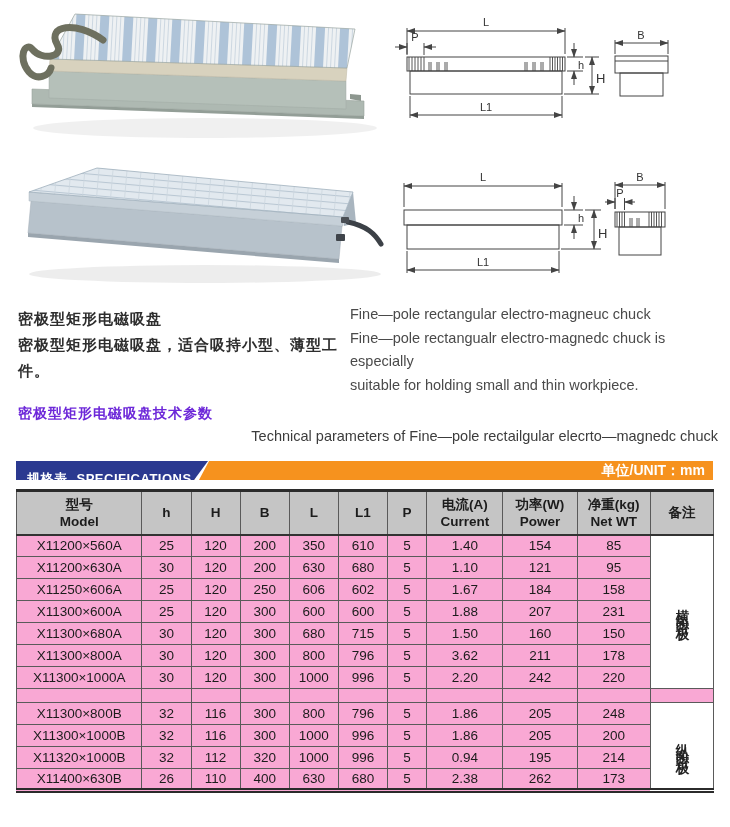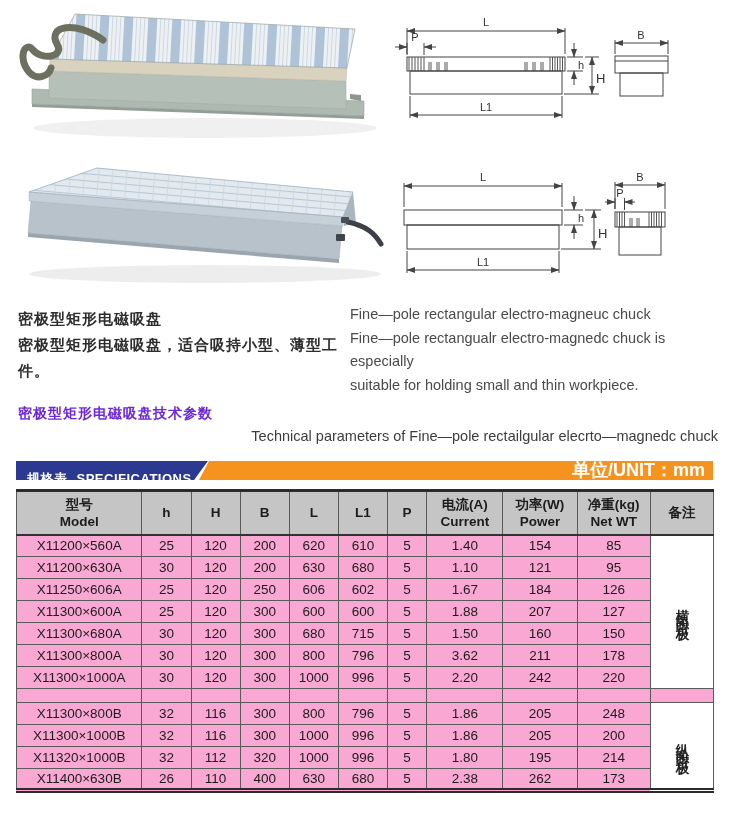--- a/index.html
+++ b/index.html
@@ -16,21 +16,21 @@
   .tech-cn{font-size:14px;font-weight:700;color:#6d28d9;letter-spacing:1px;}
   .tech-en{font-size:14.5px;color:#3c3c3c;margin-top:5px;text-align:right;}
 
   
   .spec-bar{left:16px;top:461px;width:697px;height:19px;background:var(--orange);}
   .spec-blue{position:absolute;left:0;top:0;height:19px;width:192px;background:var(--blue);
     clip-path:polygon(0 0,192px 0,178px 19px,0 19px);}
   .spec-slash{position:absolute;left:183px;top:-1px;height:21px;width:5px;background:#fff;transform:skewX(-28deg);}
   .spec-left{position:absolute;left:11px;top:8px;height:19px;line-height:19px;color:#fff;font-weight:700;font-size:13px;letter-spacing:.5px;}
   .spec-left span{margin-right:9px;}
-  .spec-right{position:absolute;right:8px;top:0;height:19px;line-height:19px;color:#fff;font-weight:700;font-size:18px;}
+  .spec-right{position:absolute;right:8px;top:0;height:19px;line-height:19px;color:#fff;font-weight:700;font-size:14px;}
 
   
   .spec-table{border-collapse:collapse;table-layout:fixed;width:698px;color:#1c1c1c;
     border-top:3px solid #2b2b2b;border-bottom:5px double #2b2b2b;background:#f9a8d4;}
   .spec-table th,.spec-table td{border:1px solid #5a5a5a;text-align:center;vertical-align:middle;padding:0;}
   .spec-table thead th{background:var(--header-bg);height:44px;font-size:13.5px;font-weight:700;border-bottom:2px solid #333;line-height:17px;}
   .spec-table tbody td{height:22px;font-size:13.5px;}
   .spec-table .spacer-row td{height:14px;}
   .remark-cell{background:#fff;}
   .vertical-text{writing-mode:vertical-rl;letter-spacing:6px;font-size:13.5px;font-weight:600;color:#222;}
@@ -267,21 +267,21 @@
             <div>备注</div>
           </th>
       </tr>
     </thead>
     <tbody>
         <tr>
           <td>X11200×560A</td>
           <td>25</td>
           <td>120</td>
           <td>200</td>
-          <td>620</td>
+          <td>350</td>
           <td>610</td>
           <td>5</td>
           <td>1.40</td>
           <td>154</td>
           <td>85</td>
           <td rowspan="7" class="remark-cell"><span class="vertical-text">横向密极</span></td>
         </tr>
         <tr>
           <td>X11200×630A</td>
           <td>30</td>
@@ -297,33 +297,33 @@
         <tr>
           <td>X11250×606A</td>
           <td>25</td>
           <td>120</td>
           <td>250</td>
           <td>606</td>
           <td>602</td>
           <td>5</td>
           <td>1.67</td>
           <td>184</td>
-          <td>126</td>
+          <td>158</td>
         </tr>
         <tr>
           <td>X11300×600A</td>
           <td>25</td>
           <td>120</td>
           <td>300</td>
           <td>600</td>
           <td>600</td>
           <td>5</td>
           <td>1.88</td>
           <td>207</td>
-          <td>127</td>
+          <td>231</td>
         </tr>
         <tr>
           <td>X11300×680A</td>
           <td>30</td>
           <td>120</td>
           <td>300</td>
           <td>680</td>
           <td>715</td>
           <td>5</td>
           <td>1.50</td>
@@ -393,21 +393,21 @@
           <td>200</td>
         </tr>
         <tr>
           <td>X11320×1000B</td>
           <td>32</td>
           <td>112</td>
           <td>320</td>
           <td>1000</td>
           <td>996</td>
           <td>5</td>
-          <td>1.80</td>
+          <td>0.94</td>
           <td>195</td>
           <td>214</td>
         </tr>
         <tr>
           <td>X11400×630B</td>
           <td>26</td>
           <td>110</td>
           <td>400</td>
           <td>630</td>
           <td>680</td>

